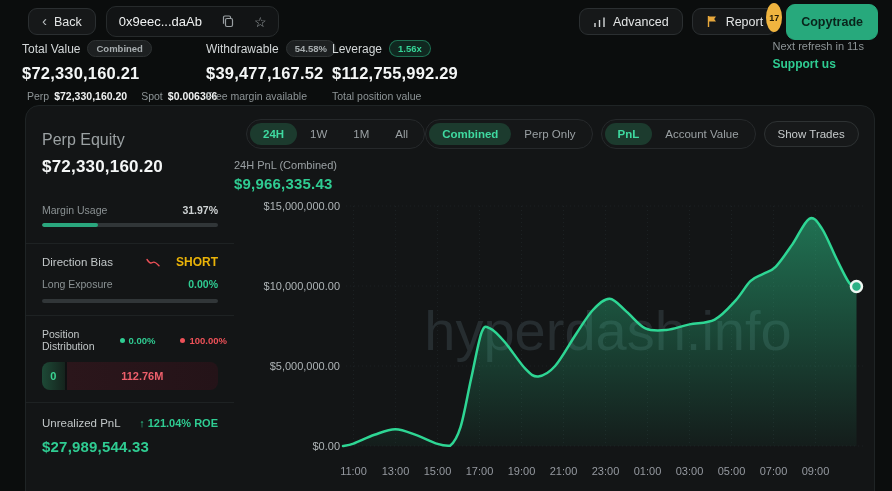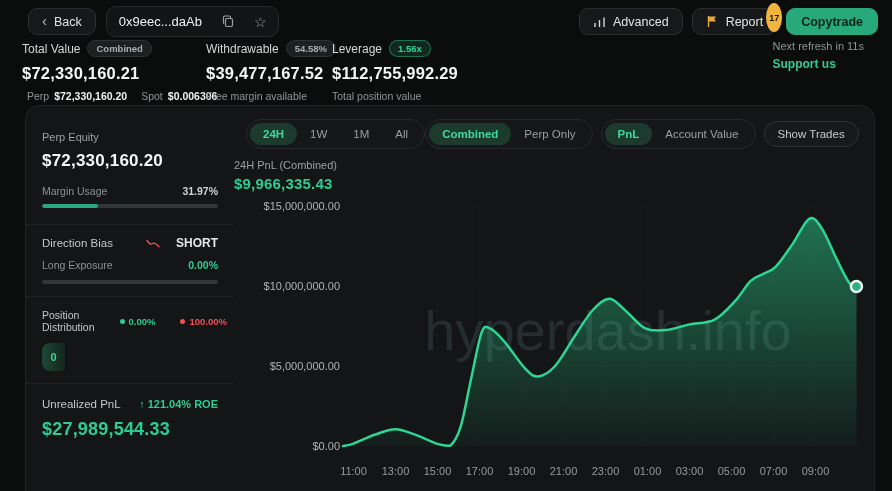--- a/index.html
+++ b/index.html
@@ -11,21 +11,21 @@
        border-radius:9px;color:#e2e4e4;font-size:12.5px;height:27px;padding:0 13px;cursor:pointer;box-sizing:border-box;}
   .chev{color:#b9bec0;font-size:15px;line-height:1;margin-top:-2px;}
   .addr-pill{display:inline-flex;align-items:center;gap:20px;background:#121415;border:1px solid #272b2c;
        border-radius:10px;height:29px;padding:0 12px;font-size:13px;color:#f0f2f2;}
   .icon-dim{color:#9aa0a3;display:inline-flex;}
   .tb-right{margin-left:auto;display:flex;align-items:center;gap:9px;}
   .report-wrap{position:relative;}
   .badge17{position:absolute;top:-5px;right:-5px;width:16px;height:29px;border-radius:50%;
        background:#f0b43f;color:#231a04;font-size:9px;font-weight:bold;display:flex;align-items:center;justify-content:center;}
   .copytrade{background:#27a97c;border:1px solid #27a97c;color:#09241b;font-weight:bold;border-radius:9px;
-       height:27px;display:inline-flex;align-items:center;padding:0 14px;font-size:12.5px;cursor:pointer;}
+       height:36px;display:inline-flex;align-items:center;padding:0 14px;font-size:12.5px;cursor:pointer;}
   
   .stats{position:absolute;top:40px;left:22px;right:28px;display:flex;}
   .stat-col{display:flex;flex-direction:column;}
   .c1{width:184px;} .c2{width:126px;}
   .stat-label-row{display:flex;align-items:center;gap:7px;font-size:12px;color:#d3d7d8;}
   .pill{background:#1d2021;border:1px solid #2e3233;border-radius:999px;padding:2px 8px;
         font-size:9.5px;color:#a7adaf;font-weight:bold;}
   .pill.green{background:rgba(47,204,146,.14);border-color:rgba(47,204,146,.45);color:#35d597;}
   .stat-value{font-size:16.5px;font-weight:bold;color:#f4f6f6;margin-top:7px;letter-spacing:.2px;}
   .stat-sub{font-size:10.5px;color:#8d9496;margin-top:7px;display:flex;align-items:center;gap:5px;}
@@ -34,39 +34,39 @@
   .sub-val{color:#eef0f0;font-weight:bold;}
   .stats-right{margin-left:auto;}
   .refresh{font-size:11px;color:#8d9496;}
   .support{font-size:12px;color:#2fcc92;font-weight:bold;margin-top:5px;cursor:pointer;}
   
   .panel{position:absolute;left:25px;top:105px;width:850px;height:400px;background:#131516;
          border:1px solid #1f2425;border-radius:14px;box-sizing:border-box;}
   .leftcol{position:absolute;left:0;top:0;width:208px;}
   .sec{padding:12px 16px;}
   .divider{height:1px;background:#1e2223;}
-  .lbl{font-size:11px;color:#9ba1a3;}
+  .lbl{font-size:16px;color:#9ba1a3;}
   .big-val{font-size:17px;font-weight:bold;color:#f4f6f6;margin-top:8px;letter-spacing:.2px;}
   .mini-row{display:flex;justify-content:space-between;align-items:center;}
   .mini-lbl{font-size:10.5px;color:#8b9294;}
   .mini-val{font-size:10.5px;font-weight:bold;color:#ced2d3;}
   .track{height:4px;border-radius:2px;background:#31363 8;background:#313638;margin-top:7px;overflow:hidden;}
   .fill-green{height:100%;background:#2aa77e;border-radius:2px;}
   .row-lbl{font-size:11.5px;color:#c2c7c8;}
-  .short-val{font-size:12px;font-weight:bold;color:#e5e5e5;display:inline-flex;align-items:center;gap:16px;}
+  .short-val{font-size:12px;font-weight:bold;color:#eab308;display:inline-flex;align-items:center;gap:16px;}
   .green-sm{font-size:10.5px;font-weight:bold;color:#2fcc92;}
   .dist-head{display:flex;align-items:center;gap:25px;}
   .dist-pct{font-size:9.5px;font-weight:bold;display:inline-flex;align-items:center;gap:4px;}
   .dist-pct.long{color:#2fcc92;} .dist-pct.short{color:#ee5158;}
   .dist-bar{display:flex;height:28px;border-radius:8px;overflow:hidden;margin-top:10px;}
   .dist-cell{display:flex;align-items:center;justify-content:center;font-size:11px;font-weight:bold;}
   .dist-cell.long{background:linear-gradient(90deg,#1d4936,#15241d);color:#3bd694;border-right:2px solid #0f1112;}
   .dist-cell.short{background:linear-gradient(90deg,#2b161b,#241318);color:#ee5f6b;}
   .roe{font-size:11px;font-weight:bold;color:#2fcc92;}
-  .pnl-val{font-size:18px;font-weight:bold;color:#2fcc92;margin-top:9px;letter-spacing:.2px;}
+  .pnl-val{font-size:15px;font-weight:bold;color:#2fcc92;margin-top:9px;letter-spacing:.2px;}
   
   .chartcol{position:absolute;left:208px;top:0;width:642px;}
   .controls{display:flex;align-items:center;padding:13px 20px 0 12px;}
   .seg-group{display:inline-flex;background:#151718;border:1px solid #26292b;border-radius:999px;padding:3px;}
   .seg{border-radius:999px;padding:5px 13px;font-size:11.5px;color:#9aa0a3;cursor:pointer;white-space:nowrap;}
   .seg.active{background:#1c3b2e;color:#3fd9a0;font-weight:bold;}
   .right-controls{margin-left:auto;display:flex;align-items:center;gap:8px;}
   .show-trades{background:#17191a;border:1px solid #2e3233;border-radius:999px;padding:6px 13px;
         font-size:11.5px;color:#c6cacb;cursor:pointer;white-space:nowrap;}
   .pnl-block{padding:10px 20px 0 0;}
@@ -158,21 +158,21 @@
     <div class="support">Support us</div>
   </div>
 </div>
 
 <div class="panel">
 
   <div class="leftcol">
     <div class="sec" style="padding-top:25px;padding-bottom:16px;">
       <div class="lbl">Perp Equity</div>
       <div class="big-val">$72,330,160.20</div>
-      <div class="mini-row" style="margin-top:14px;">
+      <div class="mini-row" style="margin-top:27px;">
         <span class="mini-lbl">Margin Usage</span>
         <span class="mini-val">31.97%</span>
       </div>
       <div class="track">
         <div class="fill-green" style="width: 31.97%;"></div>
       </div>
     </div>
     <div class="divider"></div>
 
     <div class="sec" style="padding-top:11px;">
@@ -204,20 +204,21 @@
           <span class="dot g"></span>
           <span>0.00%</span>
         </span>
         <span class="dist-pct short">
           <span class="dot r"></span>
           <span>100.00%</span>
         </span>
       </div>
       <div class="dist-bar">
         <div class="dist-cell long" style="width: 13%;">0</div>
+        <div class="dist-cell short" style="width: 87%;">112.76M</div>
       </div>
     </div>
     <div class="divider"></div>
 
     <div class="sec" style="padding-top:14px;">
       <div class="mini-row">
         <span class="row-lbl">Unrealized PnL</span>
         <span class="roe">↑ 121.04% ROE</span>
       </div>
       <div class="pnl-val">$27,989,544.33</div>

